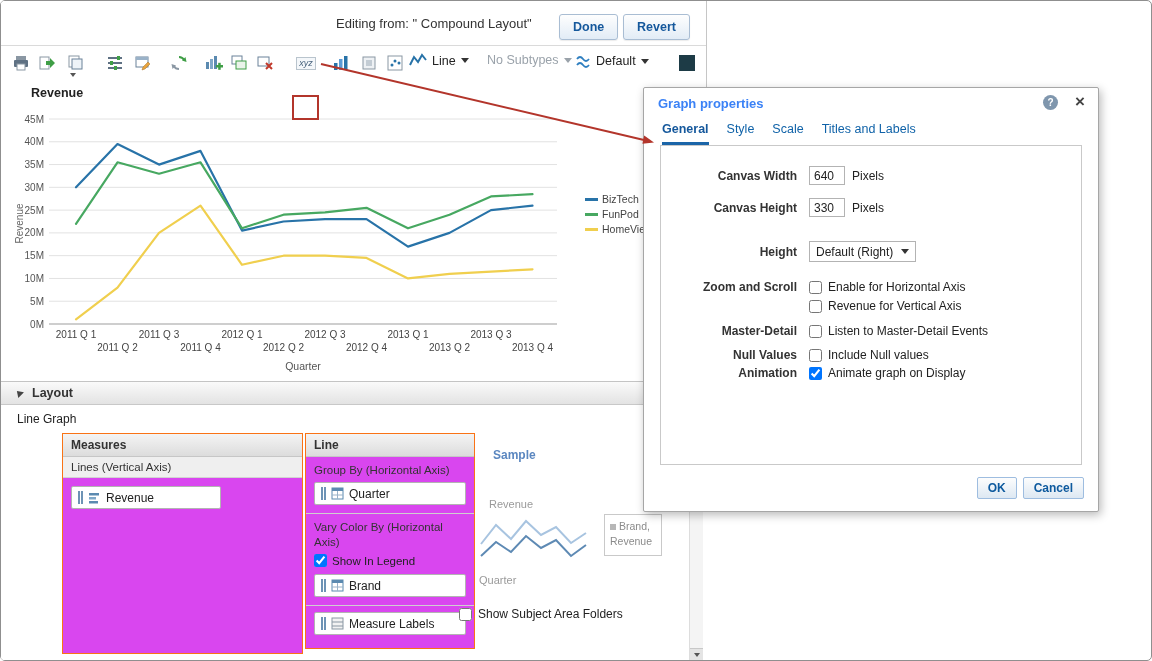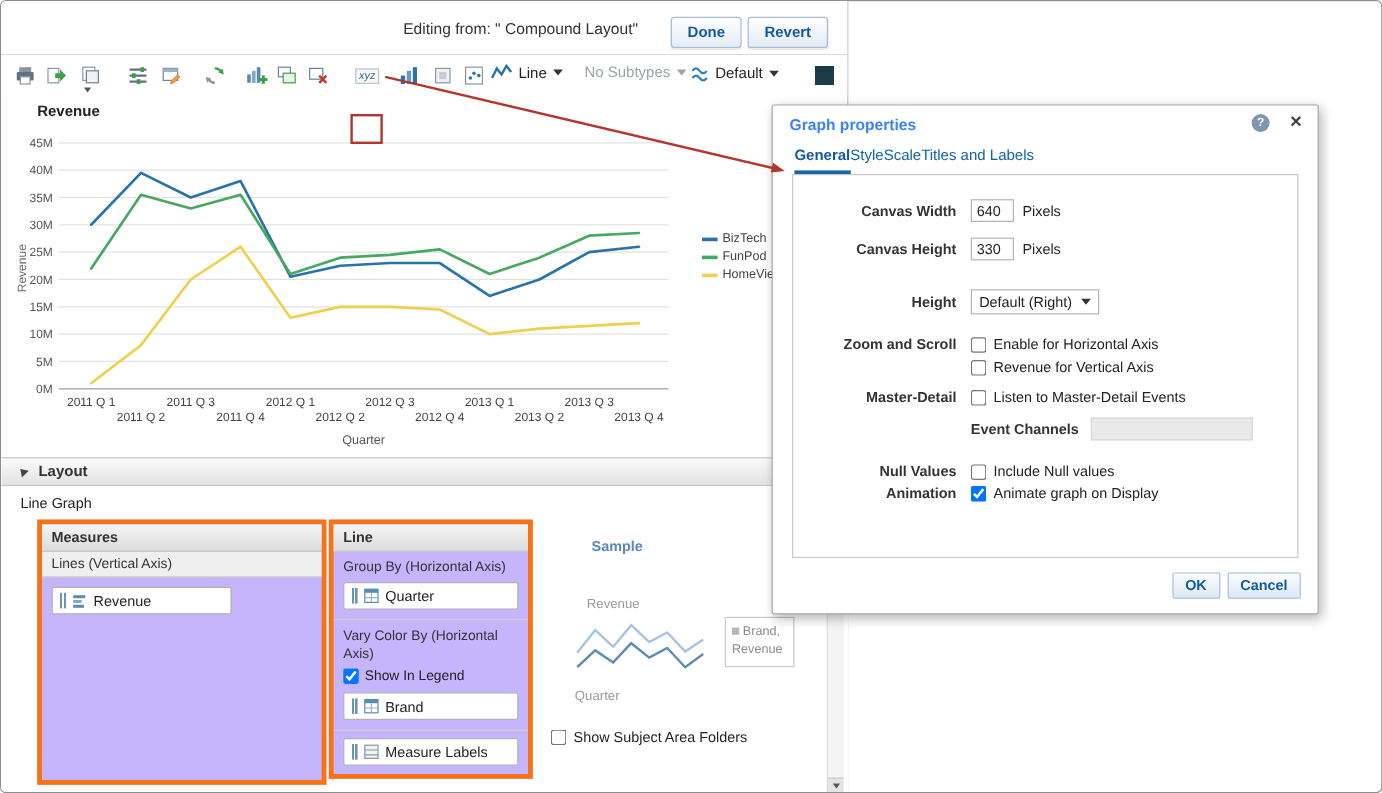--- a/index.html
+++ b/index.html
@@ -34,21 +34,21 @@
   .lg-swatch{display:inline-block;width:13px;height:3px;}
 
   
   .layout-panel{position:absolute;left:0;top:380px;width:706px;height:281px;background:#fff;}
   .layout-header{position:absolute;left:0;top:0;width:100%;height:24px;background:linear-gradient(#fafafa,#e3e3e3);border-top:1px solid #c4c4c4;border-bottom:1px solid #c8c8c8;display:flex;align-items:center;}
   .layout-tri{width:0;height:0;border-left:4.5px solid transparent;border-right:4.5px solid transparent;border-bottom:6.5px solid #444;transform:rotate(-45deg);margin:0 9px 0 14px;}
   .layout-title{font-size:12.5px;font-weight:bold;color:#333;}
   .layout-body{position:absolute;left:0;top:25px;width:100%;height:256px;background:#fff;}
   .view-type-label{position:absolute;left:16px;top:6px;font-size:12px;color:#222;}
 
-  .panel{position:absolute;border:4px solid #f97316;background:#c4b5fd;}
+  .panel{position:absolute;border:1px solid #f97316;background:#d946ef;margin-left:31px;}
   .panel-h{height:23px;background:linear-gradient(#f4f4f4,#dcdcdc);border-bottom:1px solid #c6c6c6;display:flex;align-items:center;padding-left:8px;font-size:12px;font-weight:bold;color:#333;}
   .panel-sub{height:21px;background:#efefef;border-bottom:1px solid #d2d2d2;display:flex;align-items:center;padding-left:8px;font-size:11.5px;color:#333;}
   .measures-panel{left:30px;top:27px;width:241px;height:221px;}
   .line-panel{left:273px;top:27px;width:170px;height:216px;}
   .sect{padding:6px 8px 8px 8px;}
   .sect+.sect{border-top:1px solid #cfcfcf;}
   .sect-label{font-size:11.5px;color:#333;margin-bottom:5px;line-height:1.25;}
   .pill{display:flex;align-items:center;gap:5px;background:#fff;border:1px solid #b3b3b3;border-radius:2px;height:23px;padding:0 6px;cursor:grab;}
   .grip{width:5px;height:13px;background:repeating-linear-gradient(90deg,#6d93b5 0 2px,#fff 2px 3px);}
   .pill-label{font-size:12px;color:#222;}
@@ -72,21 +72,21 @@
 
   
   .arrow-overlay{position:absolute;left:0;top:0;width:1152px;height:661px;pointer-events:none;z-index:20;}
 
   
   .dialog{position:absolute;left:642px;top:86px;width:456px;height:425px;background:#fff;border:1px solid #a6a6a6;border-radius:2px;box-shadow:2px 3px 10px rgba(0,0,0,.28);z-index:10;}
   .dlg-header{position:relative;height:30px;display:flex;align-items:center;padding:0 14px;}
   .dlg-title{font-size:13px;font-weight:bold;color:#3b82f6;}
   .dlg-help{position:absolute;right:40px;top:7px;width:15px;height:15px;border-radius:50%;background:#7f96ad;color:#fff;font-size:10px;font-weight:bold;display:flex;align-items:center;justify-content:center;cursor:pointer;}
   .dlg-close{position:absolute;right:13px;top:4px;font-size:17px;font-weight:bold;color:#444;cursor:pointer;line-height:1.2;}
-  .dlg-tabs{display:flex;padding:4px 0 0 18px;height:27px;}
+  .dlg-tabs{display:flex;gap:18px;padding:4px 0 0 18px;height:27px;}
   .dlg-tab{font-size:12.5px;color:#0f62a8;padding-bottom:6px;cursor:pointer;}
   .dlg-tab.active{font-weight:bold;color:#15589c;border-bottom:3px solid #1b65a8;}
   .dlg-box{margin:0 16px;height:320px;border:1px solid #c9c9c9;padding:20px 12px 0 14px;overflow:hidden;}
   .frow{display:flex;align-items:center;}
   .flabel{width:122px;text-align:right;font-size:12px;font-weight:bold;color:#333;flex:none;}
   .fctrl{margin-left:12px;display:flex;align-items:center;gap:7px;}
   .fin{height:19px;border:1px solid #b3b3b3;font-size:12px;font-family:"Liberation Sans",sans-serif;padding:0 4px;color:#222;}
   .fin.num{width:36px;}
   .funit{font-size:12px;color:#222;}
   .fselect{height:21px;border:1px solid #b3b3b3;background:#fff;display:flex;align-items:center;gap:8px;padding:0 6px;font-size:12px;color:#222;cursor:pointer;}
@@ -447,25 +447,20 @@
       <div class="frow" style="margin-bottom:10px">
         <span class="flabel">Master-Detail</span>
         <span class="fctrl">
           <label class="dchk">
             <input type="checkbox" style="">
             <span>Listen to Master-Detail Events</span>
           </label>
         </span>
       </div>
 
-      <div class="frow" style="margin-bottom:19px">
-        <span class="flabel"></span>
-        <span class="ec-label">Event Channels</span>
-        <input class="ec-input" disabled="" value="" style="">
-      </div>
 
       <div class="frow" style="margin-bottom:4px">
         <span class="flabel">Null Values</span>
         <span class="fctrl">
           <label class="dchk">
             <input type="checkbox" style="">
             <span>Include Null values</span>
           </label>
         </span>
       </div>

